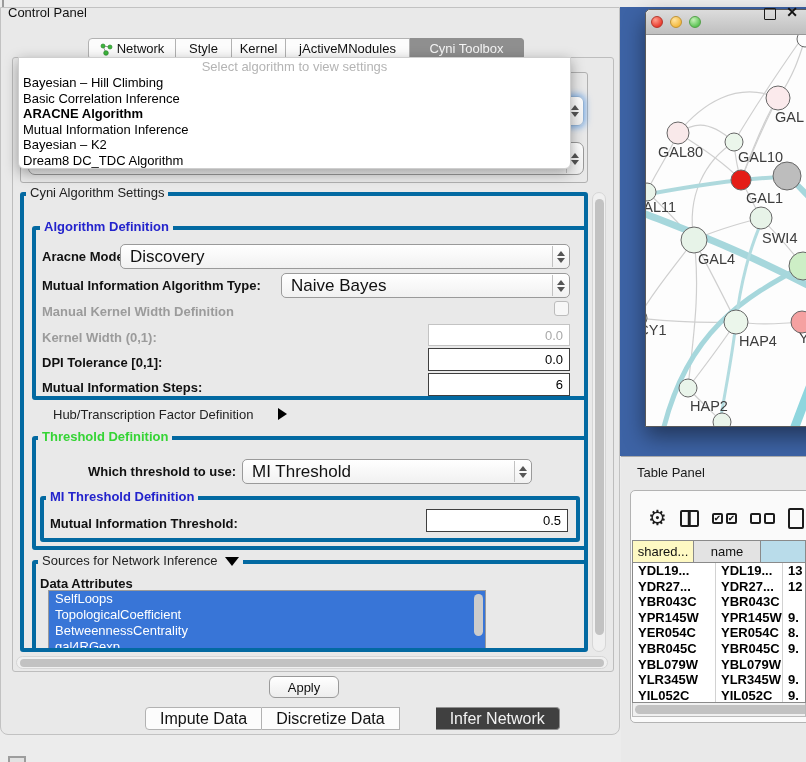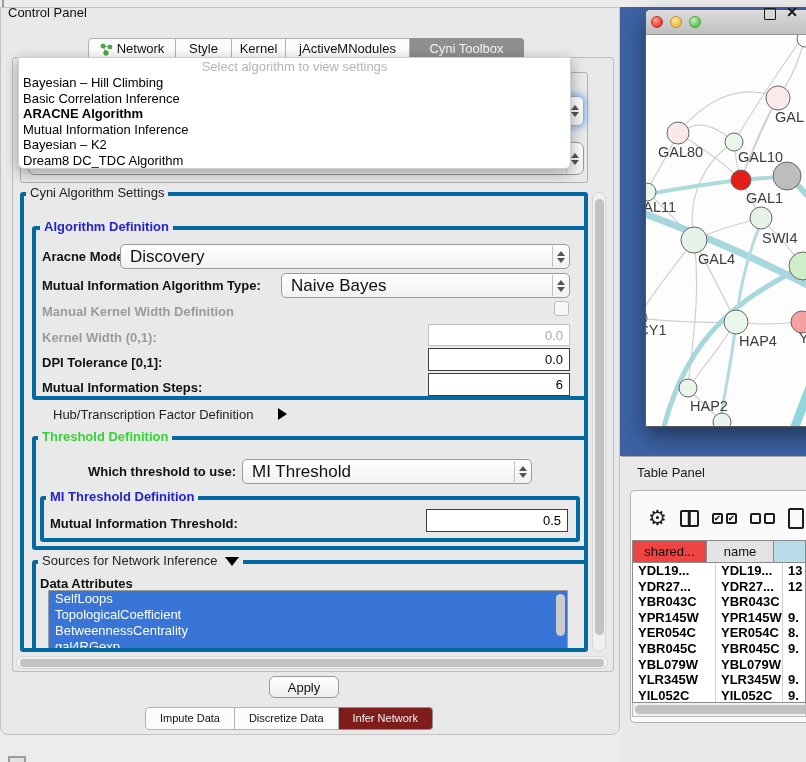--- a/index.html
+++ b/index.html
@@ -53,25 +53,25 @@
   .pop-item{height:15.5px;line-height:15.5px;padding-left:4px;font-size:13px;color:#000;white-space:nowrap;}
   .pop-item.bold{font-weight:bold;}
   
   .attr-listbox{position:absolute;background:#fff;border:1px solid #9a9a9a;box-sizing:border-box;overflow:hidden;}
   .attr-item{height:16px;line-height:16px;padding-left:6px;font-size:13px;color:#fff;background:#3875d7;white-space:nowrap;}
   .attr-sb{position:absolute;right:2px;top:3px;width:9px;height:42px;background:#cccccc;border-radius:5px;}
   
   .apply{left:269px;top:676px;width:70px;height:22px;background:linear-gradient(#ffffff,#ededed);
          border:1px solid #9a9a9a;border-radius:6px;font-size:13px;color:#111;font-family:"Liberation Sans",sans-serif;}
   .btabs{left:145px;top:707px;height:23px;display:flex;}
-  .btab{box-sizing:border-box;height:23px;line-height:21px;padding:0 14px;font-size:11px;color:#111;
+  .btab{box-sizing:border-box;height:23px;line-height:21px;padding:0 14px;font-size:16px;color:#111;
         background:#fcfcfc;border:1px solid #b2b2b2;border-left:none;}
   .btab:first-child{border-left:1px solid #b2b2b2;border-radius:4px 0 0 4px;}
   .btab:last-child{border-radius:0 4px 4px 0;}
-  .btab.sel{background:#7f1d1d;color:#f2f2f2;border-color:#8f8f8f;}
+  .btab.sel{background:#404040;color:#f2f2f2;border-color:#8f8f8f;margin-left:36px;}
   
   .desktop{left:620px;top:7px;width:186px;height:449px;background:#3d63a5;}
   .macwin{left:645px;top:9px;width:200px;height:418px;background:#fdfdfd;border:1px solid #5a5a5a;
           border-radius:5px 5px 0 0;box-shadow:0 10px 22px rgba(0,0,0,.45);box-sizing:border-box;}
   .macbar{position:absolute;left:0;top:0;right:0;height:24px;background:linear-gradient(#dcdcdc,#bfbfbf);
           border-bottom:1px solid #979797;border-radius:5px 5px 0 0;}
   .light{position:absolute;top:6px;width:12px;height:12px;border-radius:50%;box-sizing:border-box;}
   .light.r{left:5px;background:radial-gradient(circle at 35% 30%,#ff9d8d,#e8372b 75%);border:1px solid #b5362c;}
   .light.y{left:24px;background:radial-gradient(circle at 35% 30%,#ffe3a0,#f3b83b 75%);border:1px solid #c09334;}
   .light.g{left:43px;background:radial-gradient(circle at 35% 30%,#c6f0b9,#57c250 75%);border:1px solid #53a049;}
@@ -88,21 +88,21 @@
   .gear{font-size:21px;color:#1c1c1c;line-height:20px;}
   .split-ic{width:19px;height:17px;border:2.5px solid #1c1c1c;border-radius:2px;position:relative;box-sizing:border-box;}
   .split-ic::after{content:"";position:absolute;left:50%;top:0;bottom:0;width:2.5px;background:#1c1c1c;transform:translateX(-50%);}
   .cb-pair{display:flex;gap:3px;}
   .mini-cb{width:11px;height:11px;border:2px solid #1c1c1c;border-radius:2px;box-sizing:border-box;
            font-size:8px;line-height:8px;text-align:center;color:#1c1c1c;font-weight:bold;}
   .doc-ic{width:16px;height:21px;border:2.5px solid #1c1c1c;border-radius:2px;box-sizing:border-box;flex:none;}
   .tp-table{left:632px;top:540px;width:174px;height:163px;border:1px solid #8a8a8a;box-sizing:border-box;overflow:hidden;background:#fff;}
   .tp-hrow{display:flex;height:22px;border-bottom:1px solid #8a8a8a;box-sizing:border-box;}
   .tp-hcell{box-sizing:border-box;font-size:13px;line-height:21px;text-align:center;color:#111;border-right:1px solid #8a8a8a;}
-  .tp-hcell.c0{width:74px;background:#ef4444;}
+  .tp-hcell.c0{width:61px;background:#fef9c3;}
   .tp-hcell.c1{width:67px;background:#e3e3e3;}
   .tp-hcell.c2{flex:1;background:#b9dcea;border-right:none;}
   .tp-row{display:flex;height:15.6px;}
   .tp-cell{box-sizing:border-box;font-size:13px;line-height:15.6px;color:#000;padding-left:5px;
            border-right:1px solid #d2d2d2;overflow:hidden;white-space:nowrap;font-weight:bold;}
   .tp-cell.c0{width:83px;}
   .tp-cell.c1{width:67px;}
   .tp-cell.c2{flex:1;border-right:none;}
   .tp-hsb{left:632px;top:703px;width:174px;height:14px;background:#f0f0f0;border:1px solid #bbb;border-top:none;box-sizing:border-box;overflow:hidden;}
   .tp-hsb .sb-thumb{left:2px;top:2px;width:200px;height:9px;}
@@ -375,21 +375,21 @@
   <div class="legend blue" style="left:22px;top:293px;">MI Threshold Definition</div>
   <div class="lbl b" style="left:26px;top:320px;">Mutual Information Threshold:</div>
   <div class="field" style="left:402px;top:313px;width:142px;height:23px;">0.5</div>
 
   <div class="grp" style="left:8px;top:364px;width:556px;height:110px;"></div>
   <div class="legend" style="left:14px;top:357px;">
     <span>Sources for Network Inference</span>
     <span style="display:inline-block;margin-left:4px;width:0;height:0;border-left:7px solid transparent;border-right:7px solid transparent;border-top:9px solid #000;vertical-align:middle;"></span>
   </div>
   <div class="lbl b" style="left:16px;top:380px;">Data Attributes</div>
-  <div class="attr-listbox" style="left:24px;top:394px;width:520px;height:66px;">
+  <div class="attr-listbox" style="left:24px;top:394px;width:438px;height:66px;">
     <div id="attr-list">
         <div class="attr-item" style="background: rgb(56, 117, 215);">SelfLoops</div>
         <div class="attr-item" style="background: rgb(56, 117, 215);">TopologicalCoefficient</div>
         <div class="attr-item" style="background: rgb(56, 117, 215);">BetweennessCentrality</div>
         <div class="attr-item" style="background: rgb(56, 117, 215);">gal4RGexp</div>
       </div>
     <div class="attr-sb"></div>
   </div>
 </div>
 <div class="legend" style="left:26px;top:185px;text-align:right;">Cyni Algorithm Settings</div>

